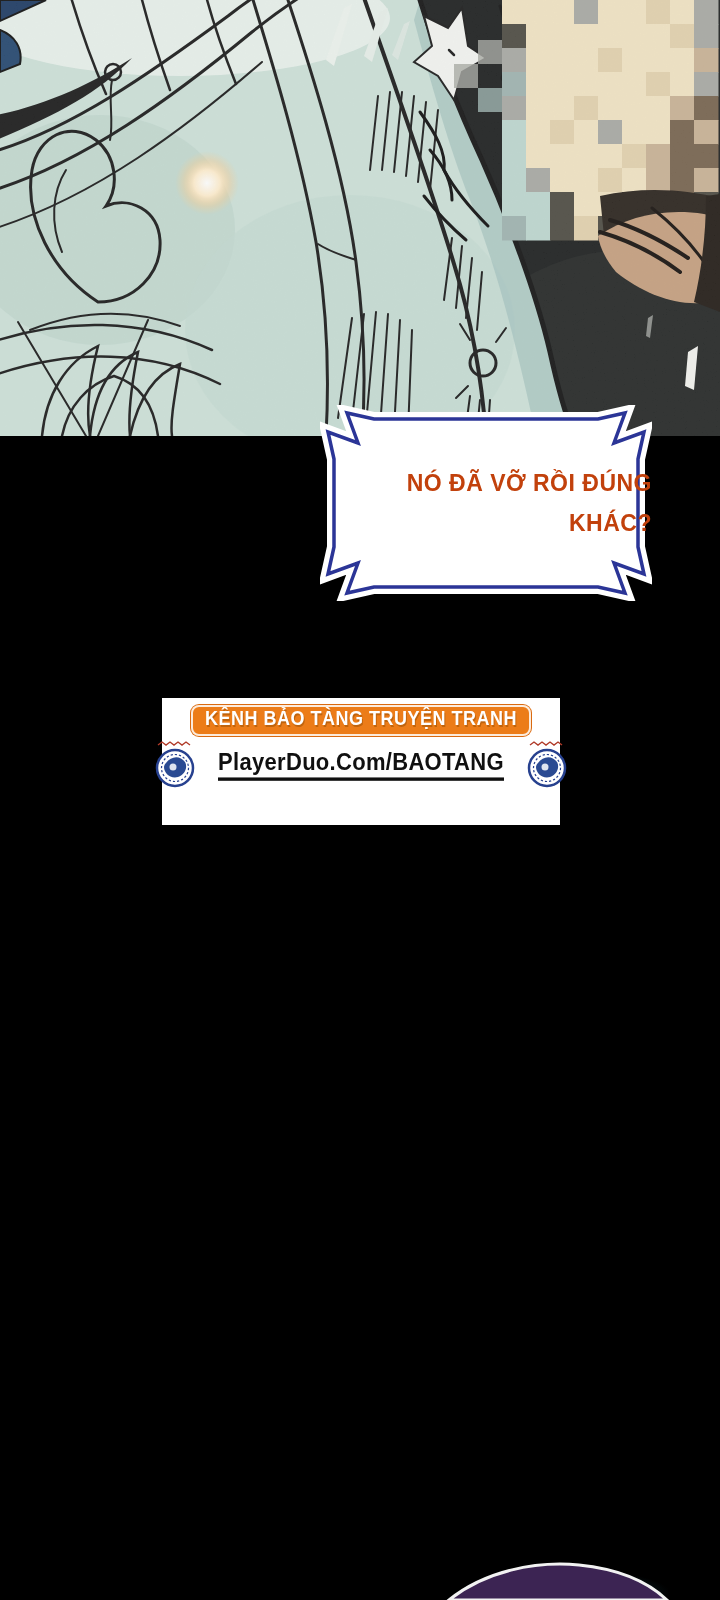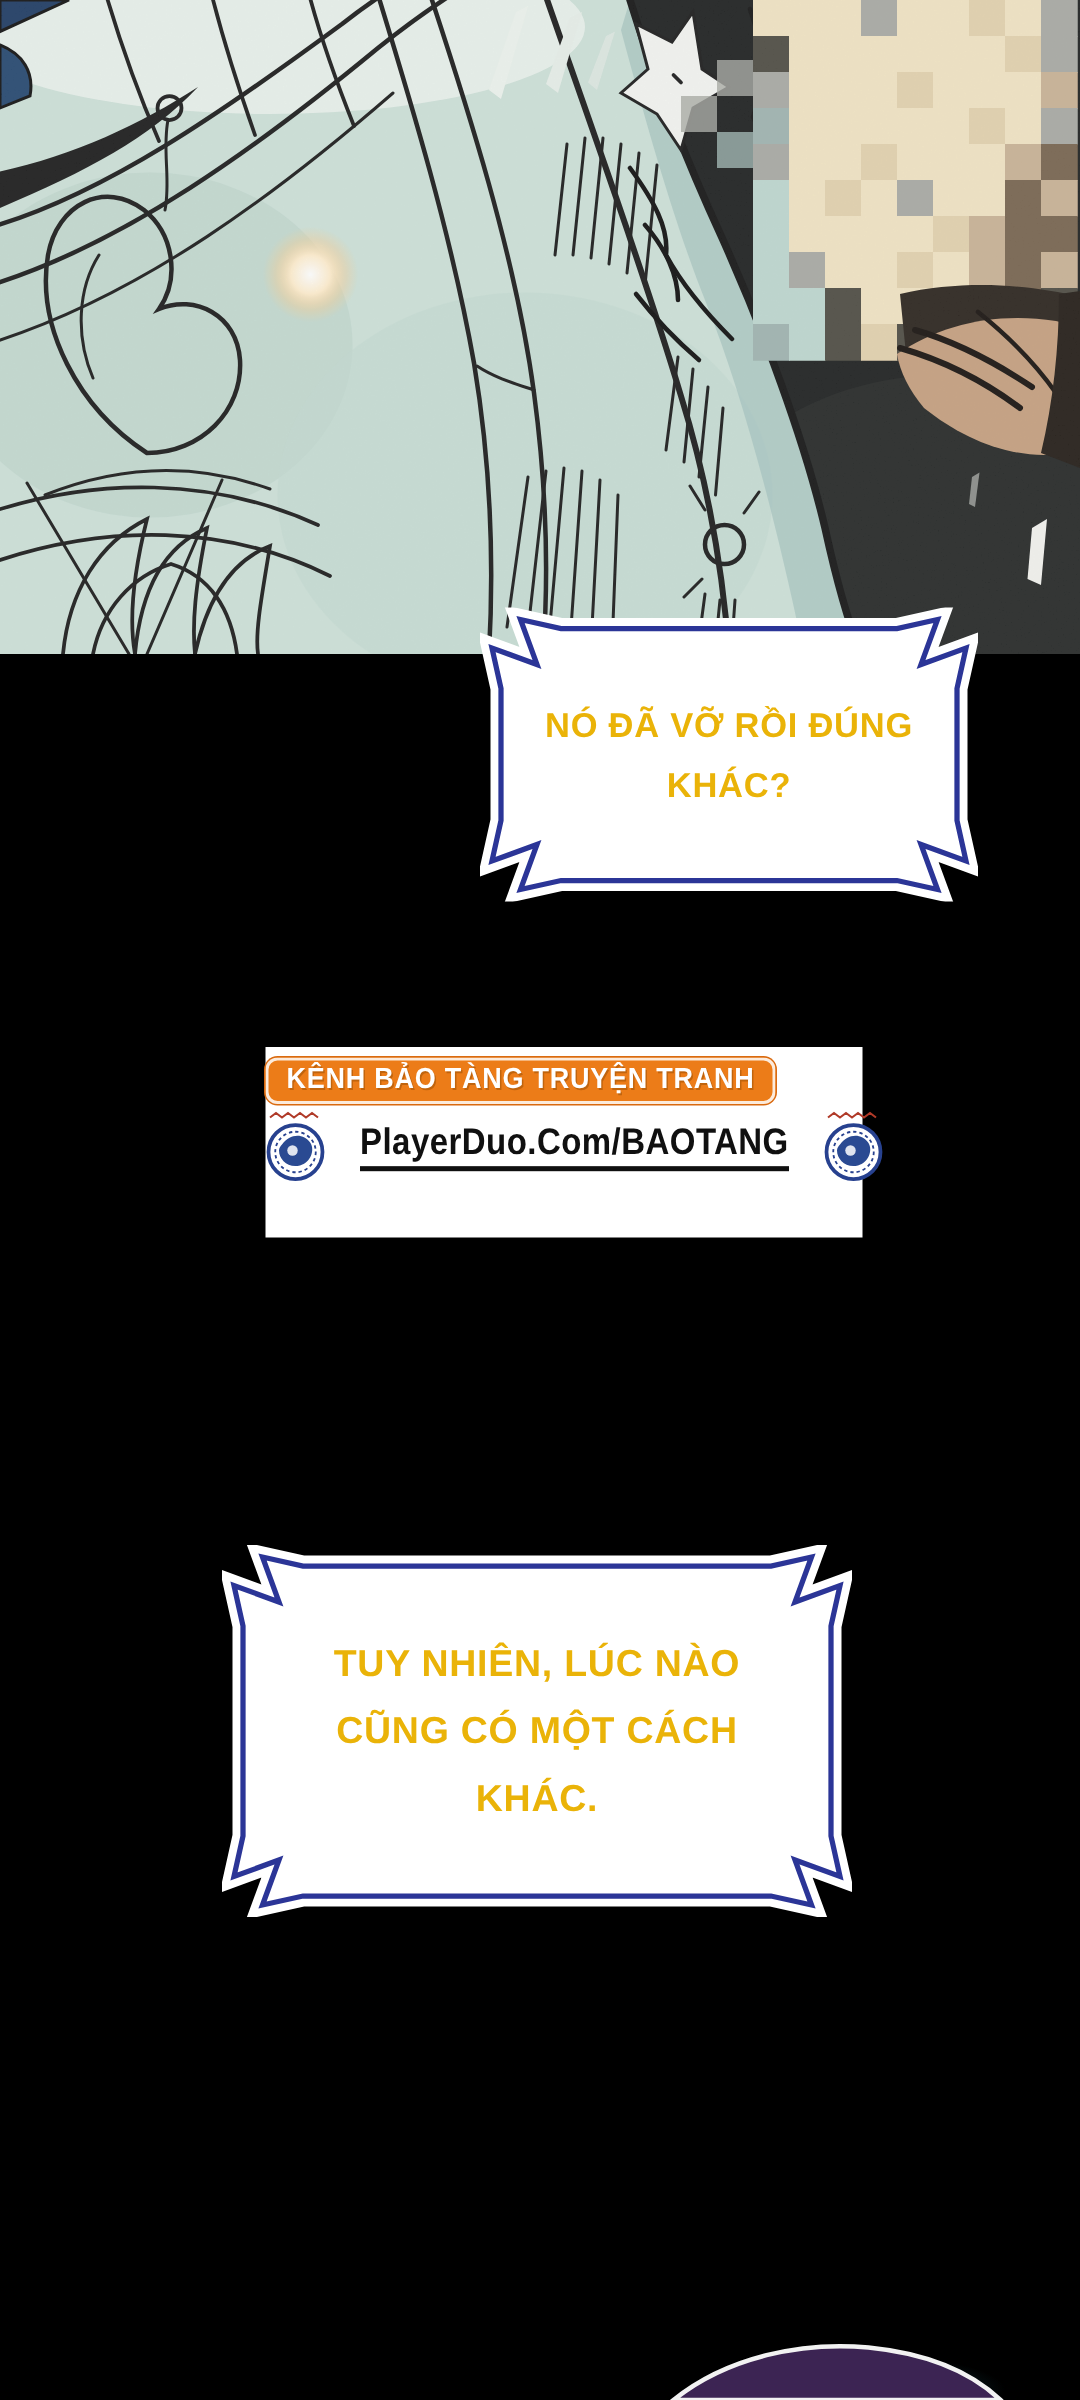--- a/index.html
+++ b/index.html
@@ -4,31 +4,31 @@
 <style>
   html,body{margin:0;padding:0;background:#000;}
   #stage{position:relative;width:720px;height:1600px;background:#000;overflow:hidden;
          font-family:"Liberation Sans","DejaVu Sans",sans-serif;}
   
   #art{position:absolute;left:0;top:0;}
   
   .bubble{position:absolute;}
   .bubble svg{position:absolute;left:0;top:0;}
   .bubble .txt{position:absolute;left:0;top:0;width:100%;height:100%;
-    display:flex;flex-direction:column;align-items:center;justify-content:center;
-    color:#eab308;font-weight:bold;text-align:center;}
+    display:flex;flex-direction:column;align-items:flex-end;justify-content:center;
+    color:#c2410c;font-weight:bold;text-align:center;}
   #bubble1{left:320px;top:405px;width:332px;height:196px;}
   #bubble1 .txt{font-size:23px;line-height:40px;letter-spacing:.5px;}
   #bubble2{left:148px;top:1030px;width:420px;height:248px;}
   #bubble2 .txt{font-size:25px;line-height:45px;letter-spacing:.5px;}
   .burst-halo{fill:#ffffff;stroke:#ffffff;stroke-width:14;stroke-linejoin:miter;stroke-miterlimit:14;}
   .burst-main{fill:#ffffff;stroke-width:3.5;stroke-linejoin:miter;stroke-miterlimit:14;}
   
-  #banner{position:absolute;left:177px;top:698px;width:398px;height:127px;background:#fff;
-          display:flex;flex-direction:column;align-items:flex-start;}
+  #banner{position:absolute;left:162px;top:698px;width:398px;height:127px;background:#fff;
+          display:flex;flex-direction:column;align-items:center;}
   .chan{margin-top:7px;background:#ec7c18;border-radius:8px;padding:4px 14px 6px;
         box-shadow:inset 0 0 0 2px rgba(255,255,255,.85), 0 0 0 1px #d96a10;}
   .chan span{display:inline-block;color:#fff;font-weight:bold;font-size:18px;letter-spacing:.5px;
         transform:scaleY(1.08);white-space:nowrap;text-shadow:1px 1px 0 rgba(140,70,0,.45);}
   .promo{margin-top:5px;}
   .promo span{display:inline-block;color:#cf3a26;font-weight:bold;font-size:16.5px;letter-spacing:.2px;
         transform:scaleY(1.18);white-space:nowrap;}
   .urlrow{margin-top:3px;display:flex;align-items:center;gap:23px;}
   .url{display:inline-block;color:#101010;font-weight:bold;font-size:22px;letter-spacing:.3px;
        transform:scaleY(1.12);border-bottom:3px solid #101010;padding-bottom:1px;white-space:nowrap;}
@@ -264,31 +264,20 @@
         <svg class="stamp" width="40" height="40" viewBox="-20 -20 40 40">
           <circle r="18" fill="#ffffff" stroke="#27418f" stroke-width="2.5"></circle>
           <circle r="13.5" fill="none" stroke="#27418f" stroke-width="1.2" stroke-dasharray="2.2 2"></circle>
           <path d="M-9,-5 C-4,-12 5,-13 10,-6 C13,-1 10,7 3,9 C-5,11 -11,5 -11,-1 C-11,-2.5 -10,-4 -9,-5 Z" fill="#2a4a92"></path>
           <circle cx="-2" cy="-1" r="3.5" fill="#ffffff" opacity="0.85"></circle>
         </svg>
       </div>
     </div>
   </div>
 
-  <div id="bubble2" class="bubble">
-    <svg width="420" height="248">
-      <path class="burst-path burst-halo" d="M54,14 L366,14 L393,8 L382,38 L412,27 L406,54 L406,194 L412,221 L382,210 L393,240 L366,234 L54,234 L27,240 L38,210 L8,221 L14,194 L14,54 L8,27 L38,38 L27,8 Z"></path>
-      <path class="burst-path burst-main" stroke="#2b3597" d="M54,14 L366,14 L393,8 L382,38 L412,27 L406,54 L406,194 L412,221 L382,210 L393,240 L366,234 L54,234 L27,240 L38,210 L8,221 L14,194 L14,54 L8,27 L38,38 L27,8 Z"></path>
-    </svg>
-    <div class="txt">
-      <div>TUY NHIÊN, LÚC NÀO</div>
-      <div>CŨNG CÓ MỘT CÁCH</div>
-      <div>KHÁC.</div>
-    </div>
-  </div>
 
   <svg id="peek" width="280" height="55">
     <defs>
       <radialGradient id="gPeek">
         <stop offset="0%" stop-color="#2c8ca0" stop-opacity="0.55"></stop>
         <stop offset="100%" stop-color="#2c8ca0" stop-opacity="0"></stop>
       </radialGradient>
     </defs>
     <ellipse cx="150" cy="48" rx="105" ry="24" fill="url(#gPeek)"></ellipse>
     <path d="M34,55 C70,26 120,16 164,20 C204,24 232,36 252,55 Z" fill="#3c2453" stroke-width="3" stroke="#f2f2f2"></path>

